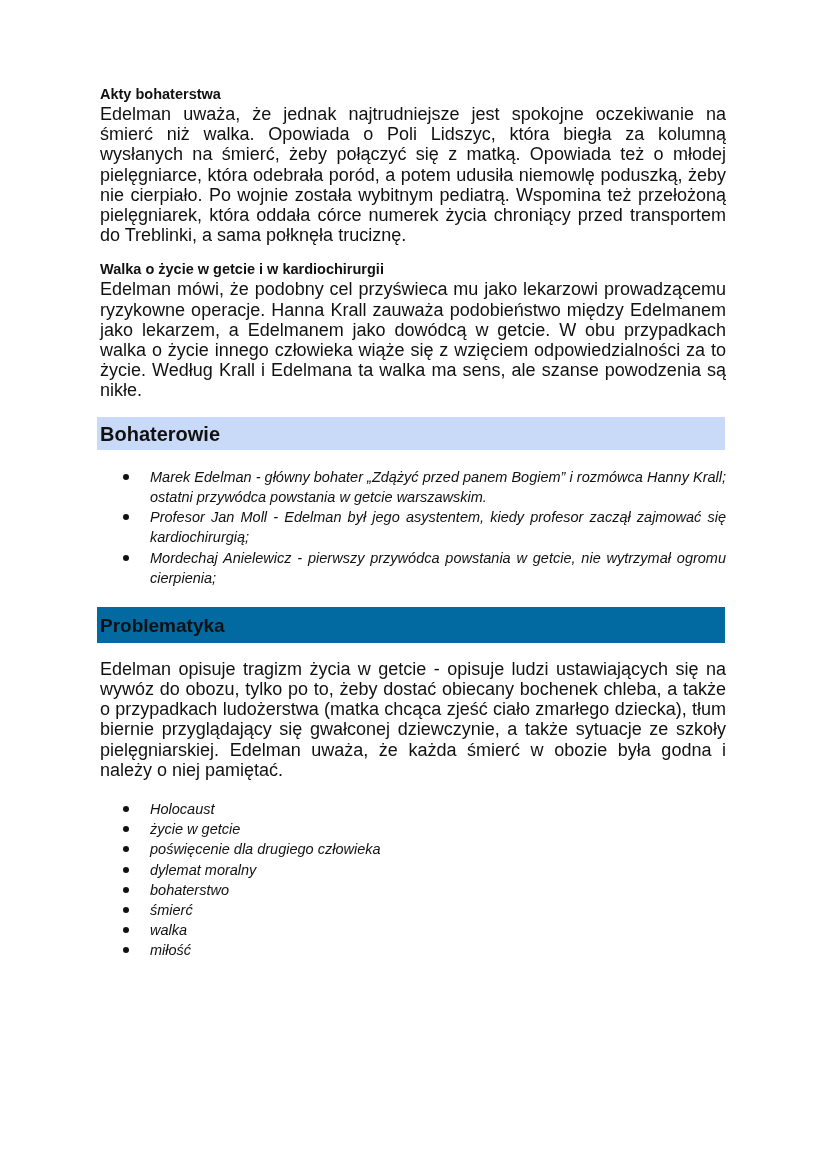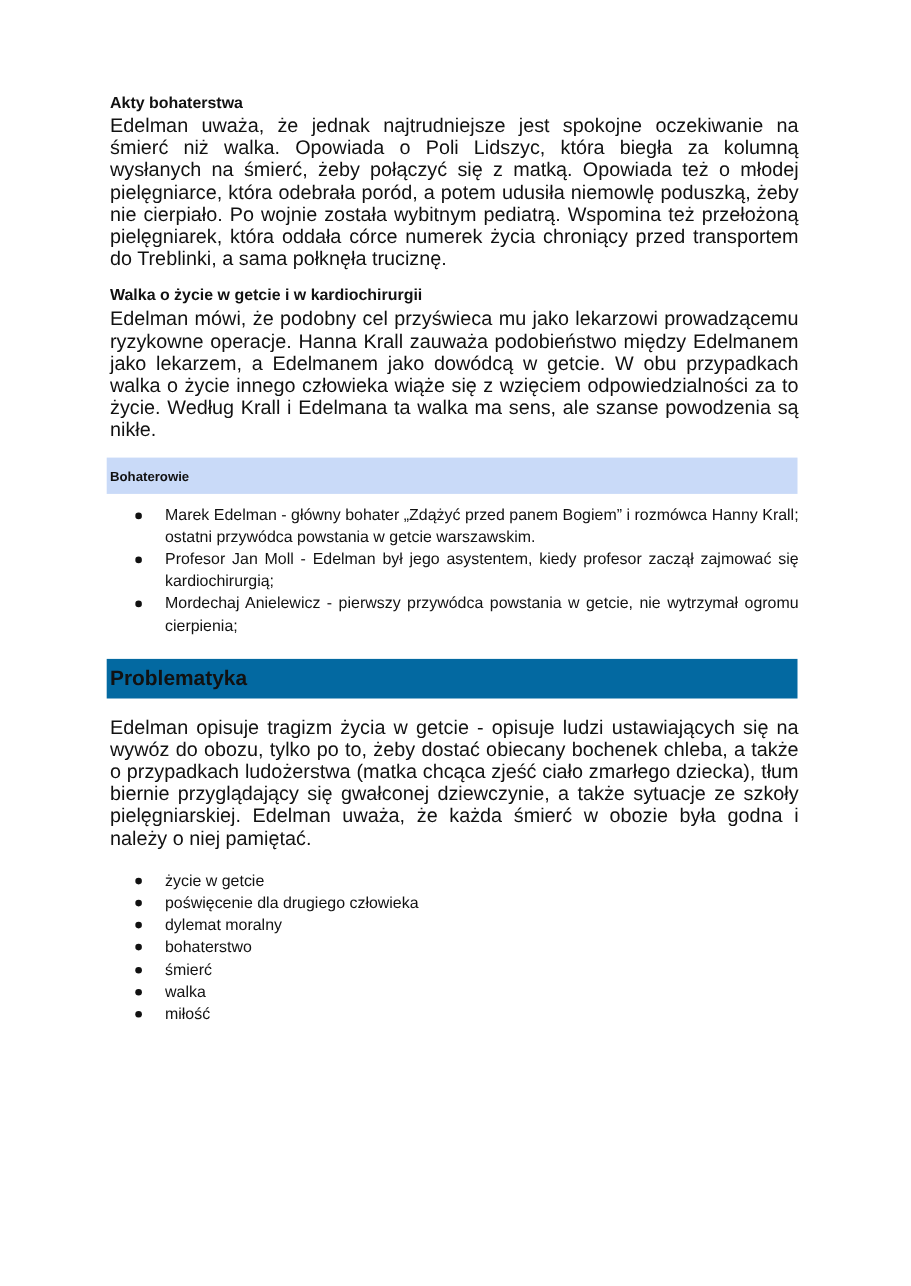--- a/index.html
+++ b/index.html
@@ -4,23 +4,23 @@
   <style>
     html, body { margin: 0; padding: 0; background: #ffffff; }
     body { width: 828px; height: 1169px; position: relative; overflow: hidden;
            font-family: "Liberation Sans", sans-serif; color: #111111; }
     .page { position: absolute; left: 100px; top: 84px; width: 626px; }
     .subhead { font-weight: bold; font-size: 14.5px; line-height: 20px; margin: 0; }
     .para { font-size: 18px; line-height: 20.2px; text-align: justify; margin: 0; }
     .block { margin-bottom: 14px; }
     .band { margin-left: -3px; width: 628px; padding: 0 0 0 3px; box-sizing: border-box;
             font-weight: bold; }
-    .band-blue { background: #c9daf8; height: 33px; line-height: 34px; font-size: 12px; }
+    .band-blue { background: #c9daf8; height: 33px; line-height: 34px; font-size: 20px; }
     .band-red { background: #0369a1; height: 36px; line-height: 38px; font-size: 19px; }
-    ul.bullets { margin: 0; padding: 0; list-style: none; }
+    ul.bullets { margin: 0; padding: 0; list-style: none; font-style: italic; }
     ul.bullets li { position: relative; padding-left: 50px; font-size: 14.5px; line-height: 20.2px; text-align: justify; }
     ul.bullets li .dot { position: absolute; left: 23px; top: 7px; width: 6px; height: 6px; border-radius: 50%; background: #111; }
     .sec-bohaterowie { margin-top: 15px; }
     .sec-problematyka { margin-top: 19px; }
     .sec-motywy { margin-top: 19px; }
   </style>
 </head>
 <body>
 
 <div class="page">
@@ -44,20 +44,21 @@
     </ul>
   </section>
 
   <section class="sec-problematyka">
     <h2 class="band band-red">Problematyka</h2>
     <p class="para">Edelman opisuje tragizm życia w getcie - opisuje ludzi ustawiających się na wywóz do obozu, tylko po to, żeby dostać obiecany bochenek chleba, a także o przypadkach ludożerstwa (matka chcąca zjeść ciało zmarłego dziecka), tłum biernie przyglądający się gwałconej dziewczynie, a także sytuacje ze szkoły pielęgniarskiej. Edelman uważa, że każda śmierć w obozie była godna i należy o niej pamiętać.</p>
   </section>
 
   <section class="sec-motywy">
     <ul class="bullets">
+      <li><span class="dot"></span><span>Holocaust</span></li>
       <li><span class="dot"></span><span>życie w getcie</span></li>
       <li><span class="dot"></span><span>poświęcenie dla drugiego człowieka</span></li>
       <li><span class="dot"></span><span>dylemat moralny</span></li>
       <li><span class="dot"></span><span>bohaterstwo</span></li>
       <li><span class="dot"></span><span>śmierć</span></li>
       <li><span class="dot"></span><span>walka</span></li>
       <li><span class="dot"></span><span>miłość</span></li>
     </ul>
   </section>
 

